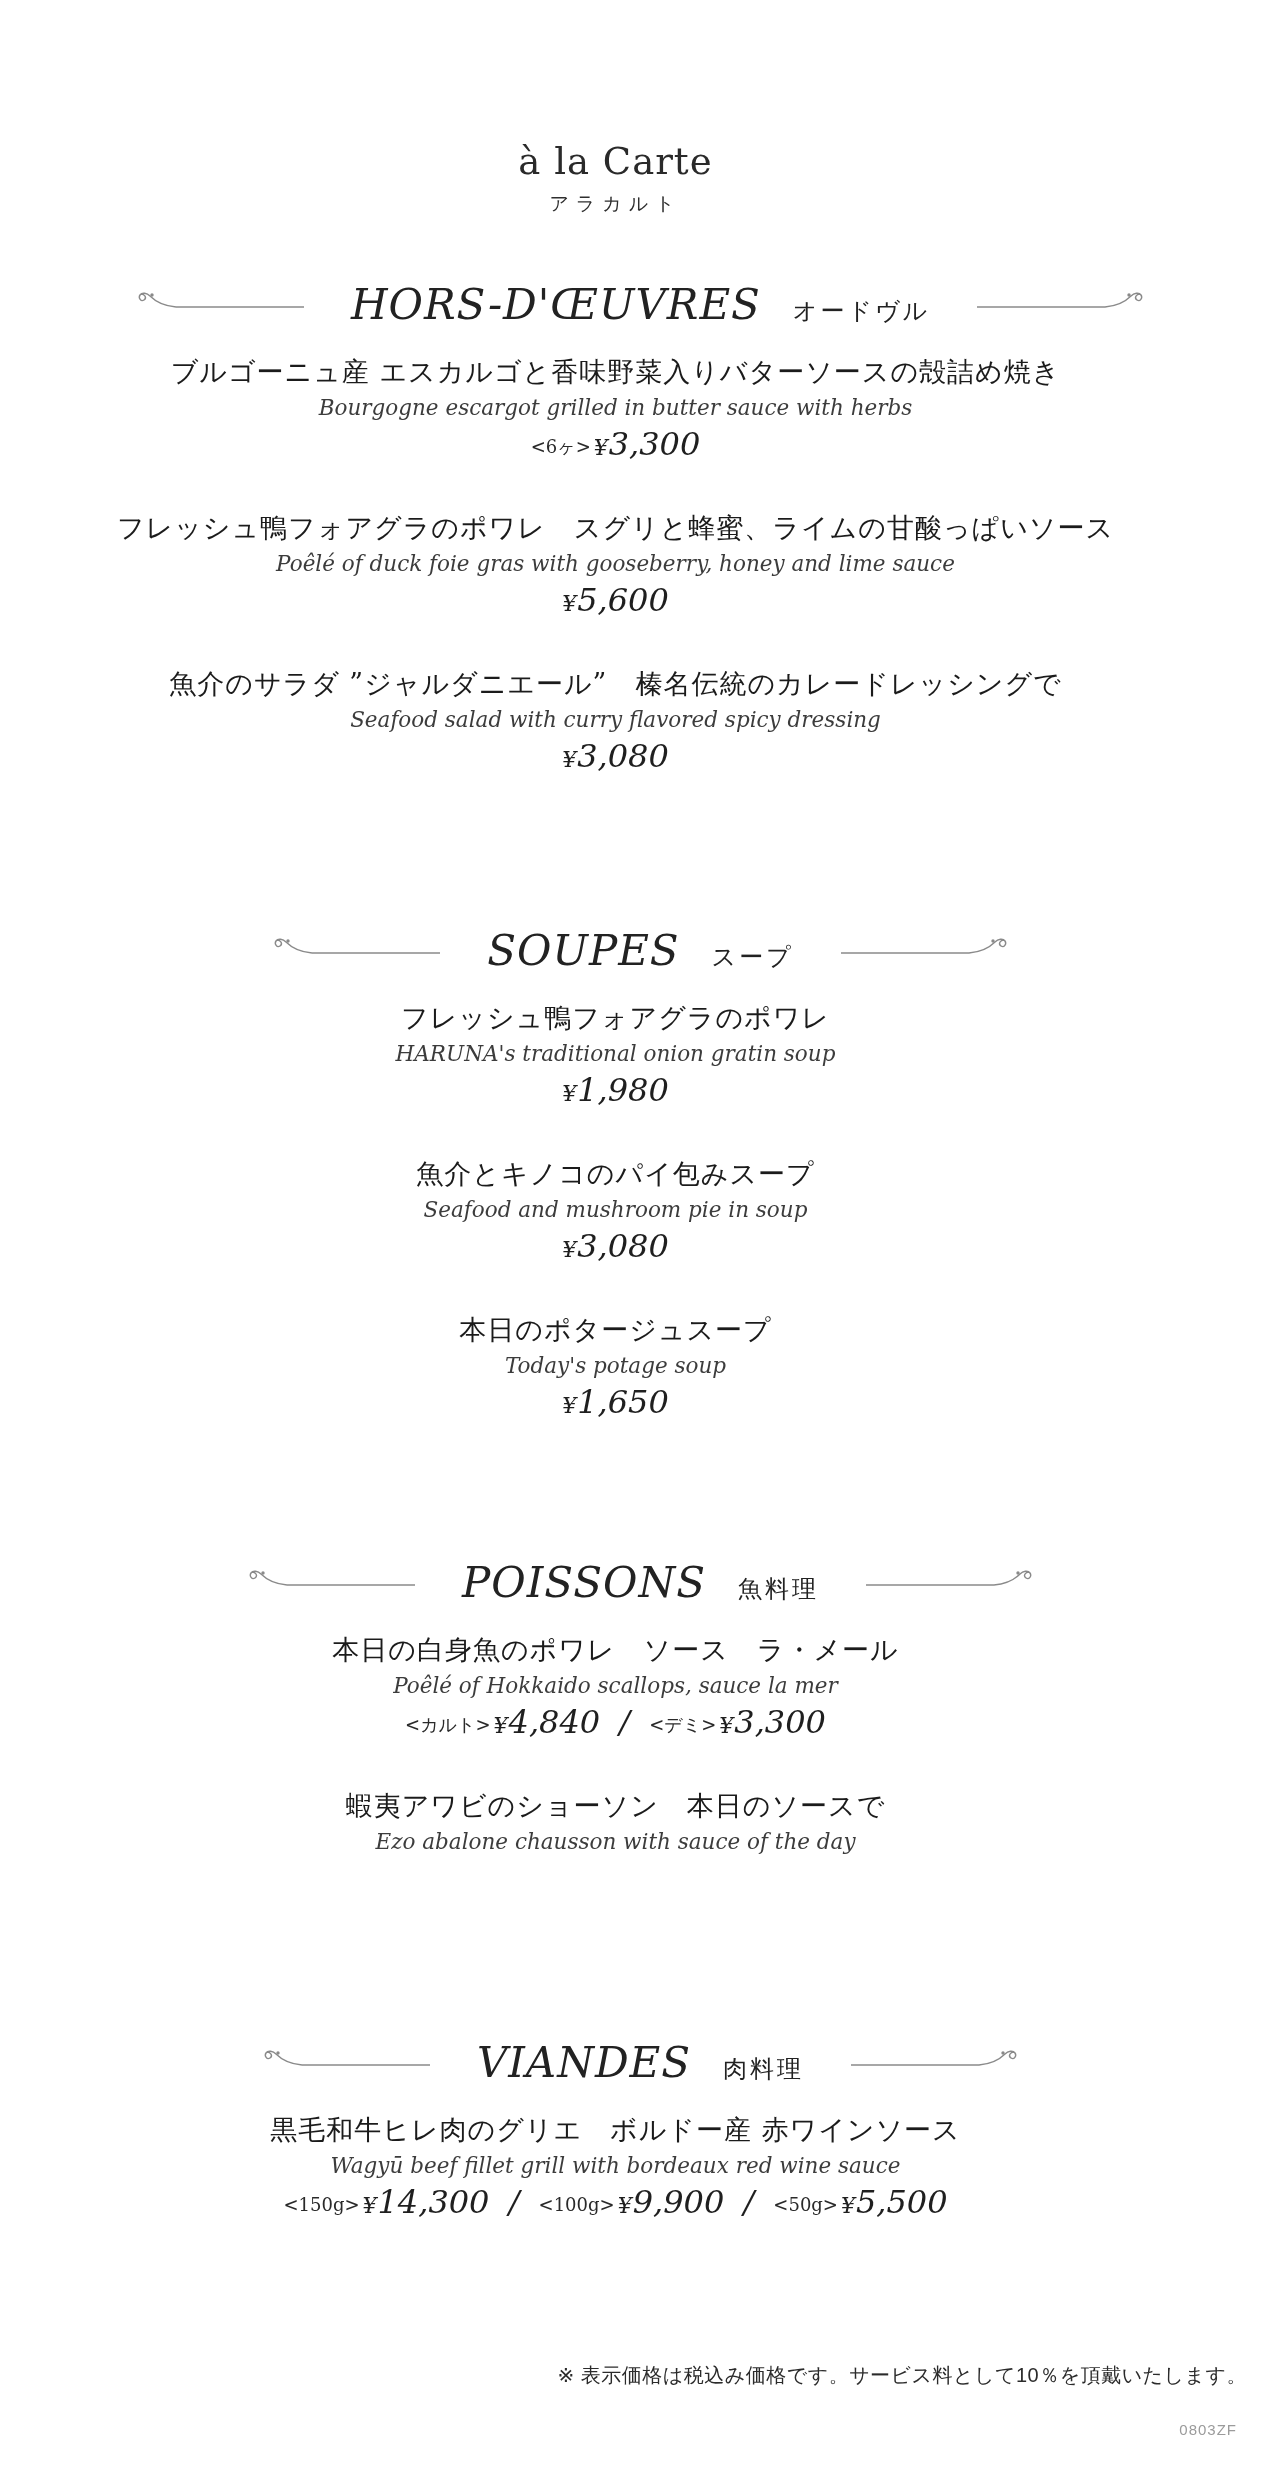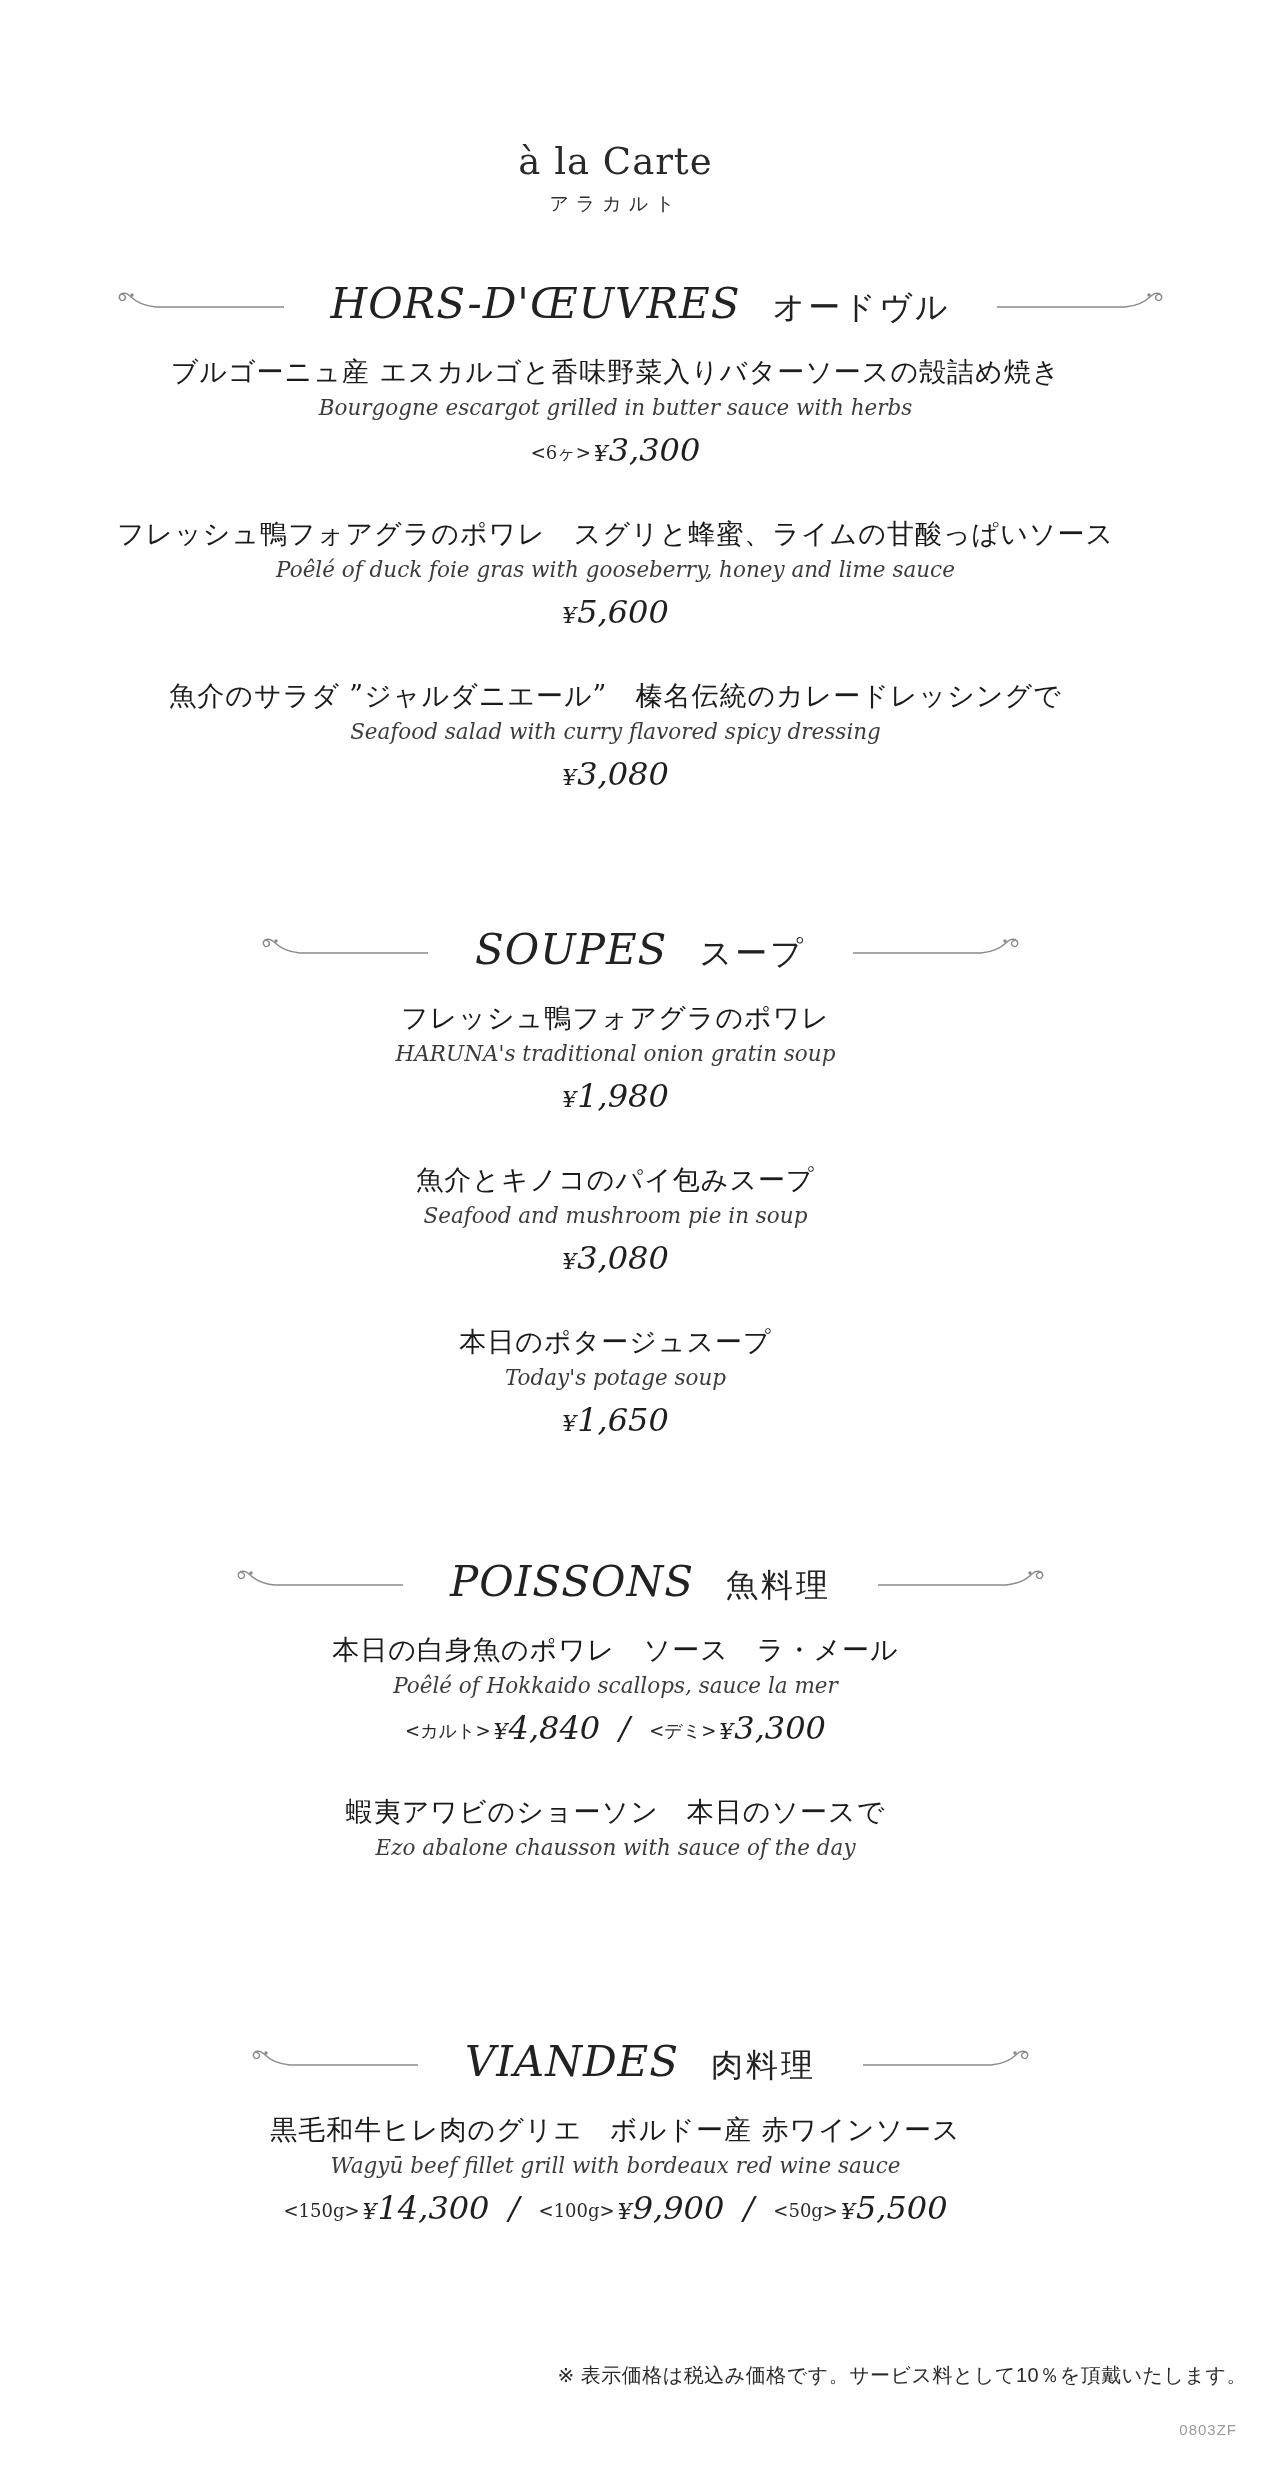--- a/index.html
+++ b/index.html
@@ -16,30 +16,30 @@
   .page-title { font-size:37px; line-height:44px; letter-spacing:1px; color:#2a2a2a; }
   .page-subtitle { margin-top:7px; font-size:19px; letter-spacing:7px; color:#2e2e2e; }
 
   
   .menu-section { position:absolute; left:0; width:1281px; }
   .sec-header {
     height:56px; display:flex; align-items:center; justify-content:center;
   }
   .sec-title { font-weight:normal; white-space:nowrap; }
   .sec-title .fr { font-style:italic; font-size:42px; color:#222; letter-spacing:1px; }
-  .sec-title .ja { font-style:normal; font-size:32px; color:#222; margin-left:32px; letter-spacing:3px; }
+  .sec-title .ja { font-style:normal; font-size:24px; color:#222; margin-left:32px; letter-spacing:3px; }
   .flourish { flex:0 0 auto; display:inline-flex; align-items:center; margin:0 46px; }
   .flourish.right svg { transform:scaleX(-1); }
 
   
   .items { margin-top:22px; }
   .menu-item { margin-bottom:42px; }
   .dish-name-ja { font-size:27px; line-height:36px; color:#1b1b1b; letter-spacing:1px; }
   .dish-name-en { font-size:21.5px; line-height:29px; margin-top:3px; font-style:italic; color:#3c3c3c; }
-  .dish-price { font-size:32px; line-height:40px; margin-top:8px; font-style:italic; color:#1f1f1f; }
+  .dish-price { font-size:32px; line-height:40px; margin-top:2px; font-style:italic; color:#1f1f1f; }
   .price-note { font-size:18px; font-style:normal; color:#2a2a2a; margin-right:3px; vertical-align:2px; letter-spacing:0; }
   .currency-symbol { font-size:22px; margin-right:1px; }
   .price-separator { margin:0 9px; }
 
   
   .footer-note {
     position:absolute; top:2362px; right:34px;
     font-family:"Liberation Sans","DejaVu Sans",sans-serif;
     font-size:20px; color:#2b2b2b; letter-spacing:0.5px;
   }

